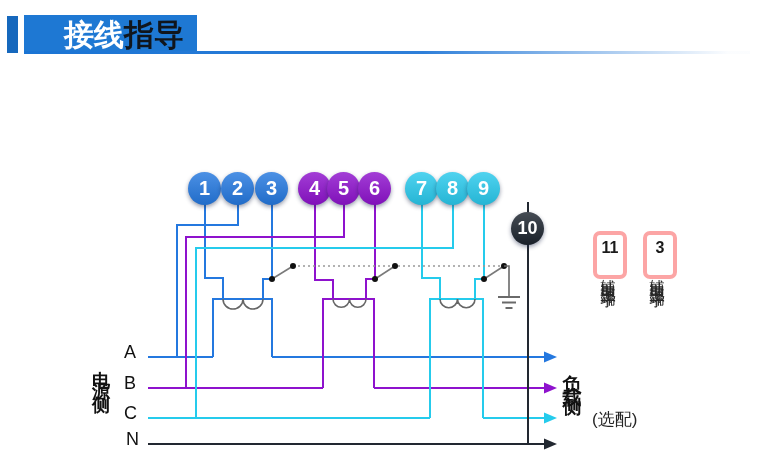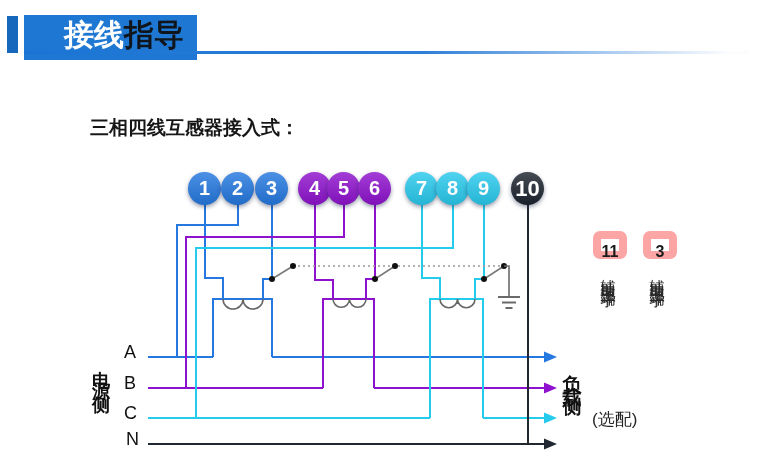--- a/index.html
+++ b/index.html
@@ -1,39 +1,39 @@
 <!DOCTYPE html>
 <html style="--c-blue: #2478df; --c-purple: #8e12cd; --c-cyan: #25cbec; --c-dark: #222831;"><head>
 <meta charset="utf-8">
 <style>
   html,body{margin:0;padding:0;background:#fff;}
   body{font-family:"Liberation Sans", sans-serif; width:780px; height:475px; position:relative; overflow:hidden;}
   .stage{position:absolute; left:0; top:0; width:780px; height:475px;}
 
   
   .hdr-accent{position:absolute; left:7px; top:16px; width:11px; height:37px; background:#1668bd;}
-  .hdr-box{position:absolute; left:24px; top:15px; width:173px; height:45px; background:#1e78d3;
+  .hdr-box{position:absolute; left:24px; top:15px; width:173px; height:39px; background:#1e78d3;
            line-height:39px; font-size:30px; font-weight:bold; padding-left:40px; box-sizing:border-box; white-space:nowrap;}
   .hdr-box .t1{color:#ffffff;}
   .hdr-box .t2{color:#10151c;}
   .hdr-en{position:absolute; left:207px; top:33px; font-size:13px; font-weight:600; letter-spacing:1.5px; color:#9a9a9a;}
   .hdr-line{position:absolute; left:24px; top:51px; width:726px; height:3px;
             background:linear-gradient(to right,#1a74d4 0%,#2e7fd9 55%,rgba(130,175,230,0.03) 97%);}
 
   .section-title{position:absolute; left:90px; top:115px; font-size:19px; font-weight:bold; color:#161616;}
 
   
   .term{position:absolute; top:172px; width:33px; height:33px; border-radius:50%;
         color:#fff; font-weight:bold; font-size:20px; text-align:center; line-height:33px;
         background-image:linear-gradient(rgba(255,255,255,.18),rgba(0,0,0,.10));
         box-shadow:0 2px 4px rgba(25,35,70,.45);}
-  .term.small{font-size:22px;}
+  .term.small{font-size:18px;margin-top:40px;}
 
   
-  .aux-box{position:absolute; top:231px; width:34px; height:28px; border:8px solid #fca5a5; border-radius:7px;
+  .aux-box{position:absolute; top:231px; width:34px; height:48px; border:4px solid #fca5a5; border-radius:7px;
            background:#fff; box-sizing:border-box; text-align:center; line-height:26px;
            font-size:16px; font-weight:bold; color:#1a1a1a;}
   .vtext{writing-mode:vertical-rl; text-orientation:upright; color:#262626;}
   .aux-cap{position:absolute; top:267px; font-size:15px; letter-spacing:3px; line-height:1;}
   .aux-note{position:absolute; left:592px; top:408px; font-size:17px; color:#262626;}
 
   
   .side-label{position:absolute; font-weight:bold; color:#111;}
   .src{left:92px; top:356px; font-size:18px; letter-spacing:13px; line-height:1;}
   .load{left:563px; top:360px; font-size:19px; letter-spacing:11px; line-height:1;}
@@ -56,21 +56,20 @@
 <body>
 
 <div class="stage">
 
   <div class="hdr-accent"></div>
   <div class="hdr-box">
     <span class="t1">接线</span><span class="t2">指导</span>
   </div>
   <div class="hdr-line"></div>
 
-  <div class="section-title">三相四线互感器接入式：</div>
 
   <svg width="780" height="475" viewBox="0 0 780 475">
 
     <g>
       <path class="w wA" d="M205 202 V278 H223 V299"></path>
       <path class="w wA" d="M238 202 V225 H177 V357"></path>
       <path class="w wA" d="M272 202 V279"></path>
       <path class="w wA" d="M272 279 H263 V299"></path>
       <path class="w wA" d="M213 357 V299 H272 V357"></path>
       <path class="w wA" d="M148 357 H213"></path>

